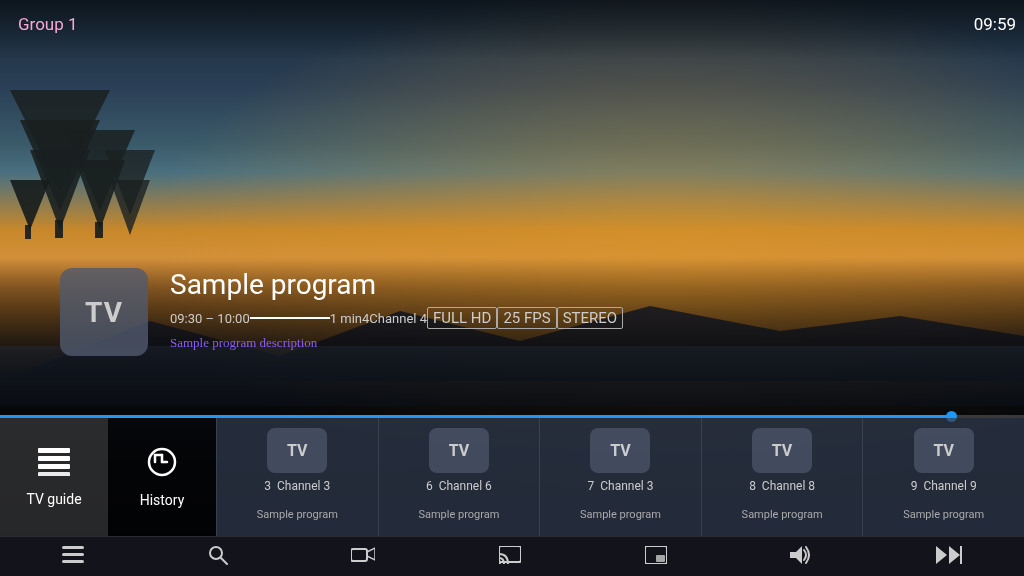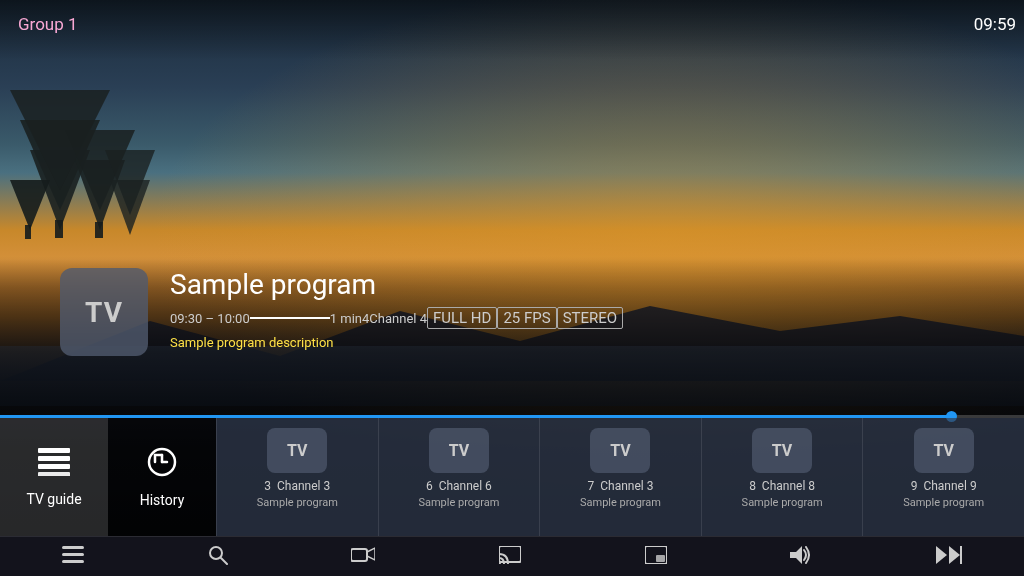--- a/index.html
+++ b/index.html
@@ -166,22 +166,23 @@
     .badge {
       border: 1px solid #aaa;
       padding: 1px 5px;
       font-size: 15px;
       color: #ccc;
       border-radius: 2px;
     }
 
     #program-desc {
       font-size: 13px;
-      color: #fde047;
+      color: #8b5cf6;
       margin-bottom: 4px;
+      font-family: Liberation Serif, serif;
     }
 
     #program-next {
       font-size: 13px;
       color: #bbb;
     }
 
     
     #progress-bar-container {
       position: absolute;
@@ -270,21 +271,21 @@
       font-weight: bold;
       color: #ccc;
       margin-bottom: 6px;
       flex-shrink: 0;
     }
 
     .channel-name {
       font-size: 12px;
       color: #ccc;
       text-align: center;
-      margin-bottom: 3px;
+      margin-bottom: 15px;
     }
 
     .channel-program {
       font-size: 11px;
       color: #aaa;
       text-align: center;
     }
 
     
     #taskbar {

